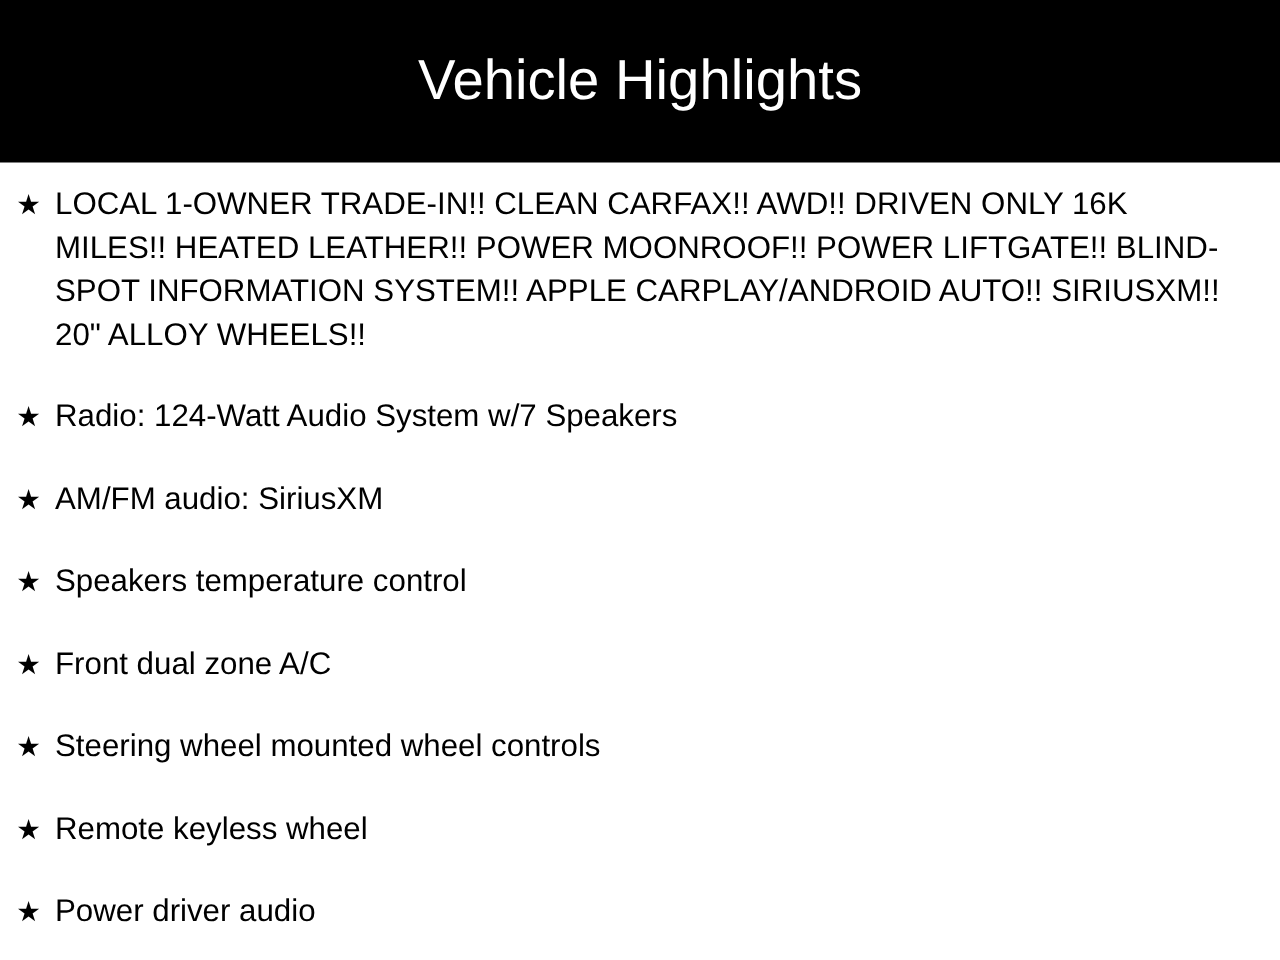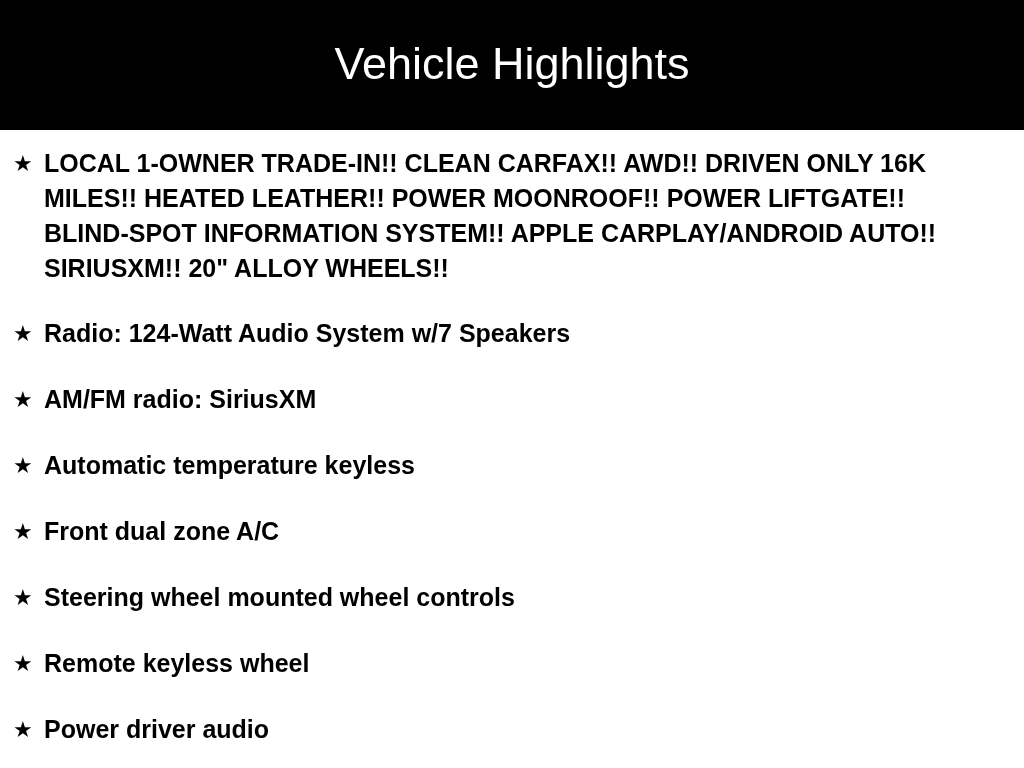--- a/index.html
+++ b/index.html
@@ -64,21 +64,20 @@
     top: 0;
     width: 22px;
     height: 35px;
     line-height: 35px;
     font-size: 22px;
     color: #000000;
     text-align: left;
   }
   .item-text {
     display: block;
-    font-weight: bold;
   }
 </style>
 </head>
 <body>
 
 <div class="page">
 
   <div class="header-band">
     <h1 class="header-title">Vehicle Highlights</h1>
   </div>
@@ -90,26 +89,26 @@
       <span class="item-text">LOCAL 1-OWNER TRADE-IN!! CLEAN CARFAX!! AWD!! DRIVEN ONLY 16K MILES!! HEATED LEATHER!! POWER MOONROOF!! POWER LIFTGATE!! BLIND-SPOT INFORMATION SYSTEM!! APPLE CARPLAY/ANDROID AUTO!! SIRIUSXM!! 20" ALLOY WHEELS!!</span>
     </li>
 
     <li class="highlight-item">
       <span class="bullet-star">★</span>
       <span class="item-text">Radio: 124-Watt Audio System w/7 Speakers</span>
     </li>
 
     <li class="highlight-item">
       <span class="bullet-star">★</span>
-      <span class="item-text">AM/FM radio: SiriusXM</span>
+      <span class="item-text">AM/FM audio: SiriusXM</span>
     </li>
 
     <li class="highlight-item">
       <span class="bullet-star">★</span>
-      <span class="item-text">Automatic temperature keyless</span>
+      <span class="item-text">Speakers temperature control</span>
     </li>
 
     <li class="highlight-item">
       <span class="bullet-star">★</span>
       <span class="item-text">Front dual zone A/C</span>
     </li>
 
     <li class="highlight-item">
       <span class="bullet-star">★</span>
       <span class="item-text">Steering wheel mounted wheel controls</span>

